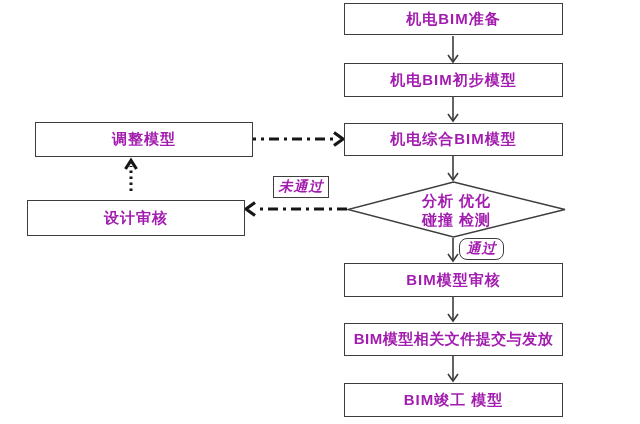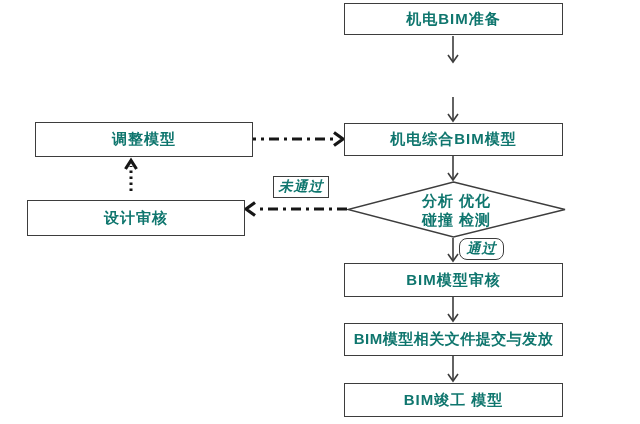--- a/index.html
+++ b/index.html
@@ -6,21 +6,21 @@
     margin: 0;
     padding: 0;
     background: #ffffff;
   }
   .canvas {
     position: relative;
     width: 640px;
     height: 424px;
     background: #ffffff;
     font-family: "Liberation Sans", "DejaVu Sans", sans-serif;
-    color: #0f766e;
+    color: #a21caf;
     overflow: hidden;
   }
   .connectors {
     position: absolute;
     left: 0;
     top: 0;
     width: 640px;
     height: 424px;
   }
   .node {
@@ -116,20 +116,21 @@
     </g>
 
     <g stroke="#161616" stroke-width="3" fill="none">
       <line x1="131" y1="191" x2="131" y2="166" stroke-dasharray="2.5 3.5"></line>
       <polyline points="125.5,169 131,160.5 136.5,169" stroke-width="3.2"></polyline>
     </g>
   </svg>
 
   <div class="node node-prepare">机电BIM准备</div>
 
+  <div class="node node-preliminary">机电BIM初步模型</div>
 
   <div class="node node-integrated">机电综合BIM模型</div>
 
   <div class="node node-adjust">调整模型</div>
 
   <div class="node node-design">设计审核</div>
 
   <div class="node node-model-review">BIM模型审核</div>
 
   <div class="node node-submit">BIM模型相关文件提交与发放</div>

